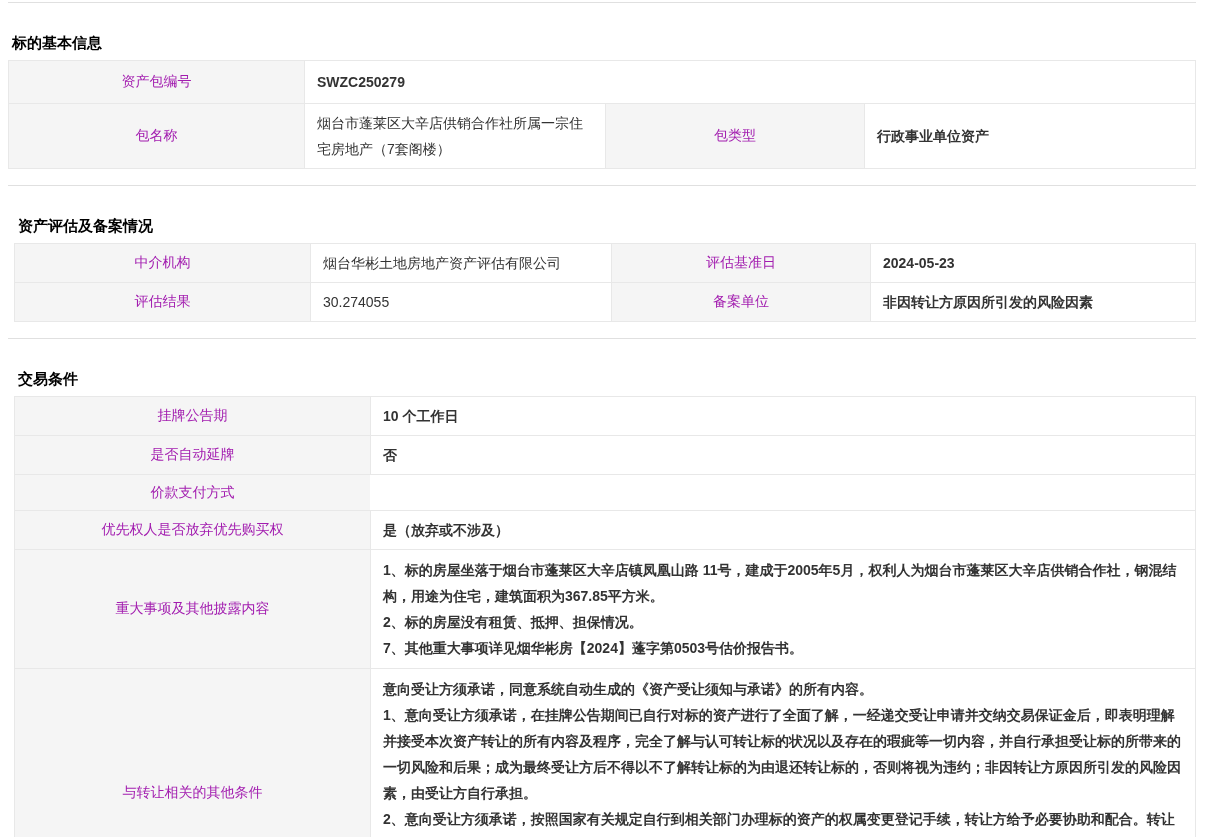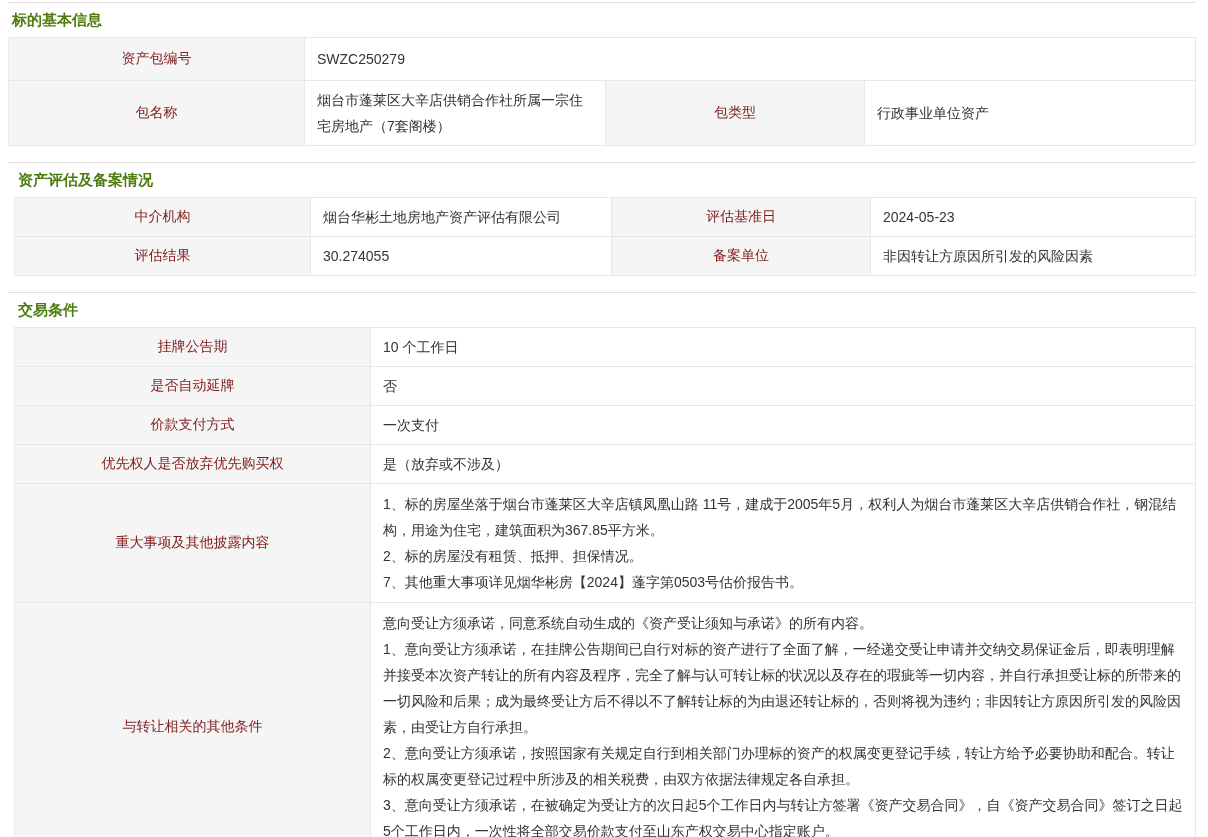--- a/index.html
+++ b/index.html
@@ -16,55 +16,56 @@
   .section.first { margin-top: 2px; }
   .section.gap { margin-top: 16px; padding-left: 6px; }
 
   .section-header {
     height: 34px;
     display: flex;
     align-items: center;
     padding-left: 4px;
     font-weight: bold;
     font-size: 15px;
-    color: #4d7c0f;
+    color: #000000;
     background: #ffffff;
+    margin-top: 23px;
   }
 
   .tbl { border: 1px solid #e8e8e8; }
   .row { display: flex; align-items: stretch; }
   .row + .row { border-top: 1px solid #e8e8e8; }
 
   .cell { display: flex; align-items: center; }
   .cell + .cell { border-left: 1px solid #e8e8e8; }
 
   .cell.label {
     background: #f5f5f5;
     justify-content: center;
     text-align: center;
-    color: #7f1d1d;
+    color: #a21caf;
     padding: 6px 10px;
   }
   .cell.value {
     background: #ffffff;
     padding: 6px 12px;
     line-height: 26px;
   }
   .cell.value.block { display: block; padding: 7px 12px; }
   .cell.value.block p { margin: 0; line-height: 26px; }
 
   .h42 { min-height: 42px; }
   .h36 { min-height: 36px; }
   .h60 { min-height: 60px; }
 
   .w-l1 { width: 295px; flex: 0 0 295px; }
   .w-v1 { width: 301px; flex: 0 0 301px; }
   .w-l2 { width: 259px; flex: 0 0 259px; }
   .w-l3 { width: 355px; flex: 0 0 355px; }
-  .flex1 { flex: 1 1 auto; }
+  .flex1 { flex: 1 1 auto; font-weight: bold; }
 </style>
 </head>
 <body>
 
 <div class="page">
 
   <section class="section first">
     <div class="section-header">标的基本信息</div>
     <div class="tbl">
       <div class="row h42">
@@ -104,21 +105,20 @@
       <div class="row h36">
         <div class="cell label w-l3">挂牌公告期</div>
         <div class="cell value flex1">10 个工作日</div>
       </div>
       <div class="row h36">
         <div class="cell label w-l3">是否自动延牌</div>
         <div class="cell value flex1">否</div>
       </div>
       <div class="row h36">
         <div class="cell label w-l3">价款支付方式</div>
-        <div class="cell value flex1">一次支付</div>
       </div>
       <div class="row h36">
         <div class="cell label w-l3">优先权人是否放弃优先购买权</div>
         <div class="cell value flex1">是（放弃或不涉及）</div>
       </div>
       <div class="row">
         <div class="cell label w-l3">重大事项及其他披露内容</div>
         <div class="cell value block flex1">
           <p>1、标的房屋坐落于烟台市蓬莱区大辛店镇凤凰山路 11号，建成于2005年5月，权利人为烟台市蓬莱区大辛店供销合作社，钢混结构，用途为住宅，建筑面积为367.85平方米。</p>
           <p>2、标的房屋没有租赁、抵押、担保情况。</p>

